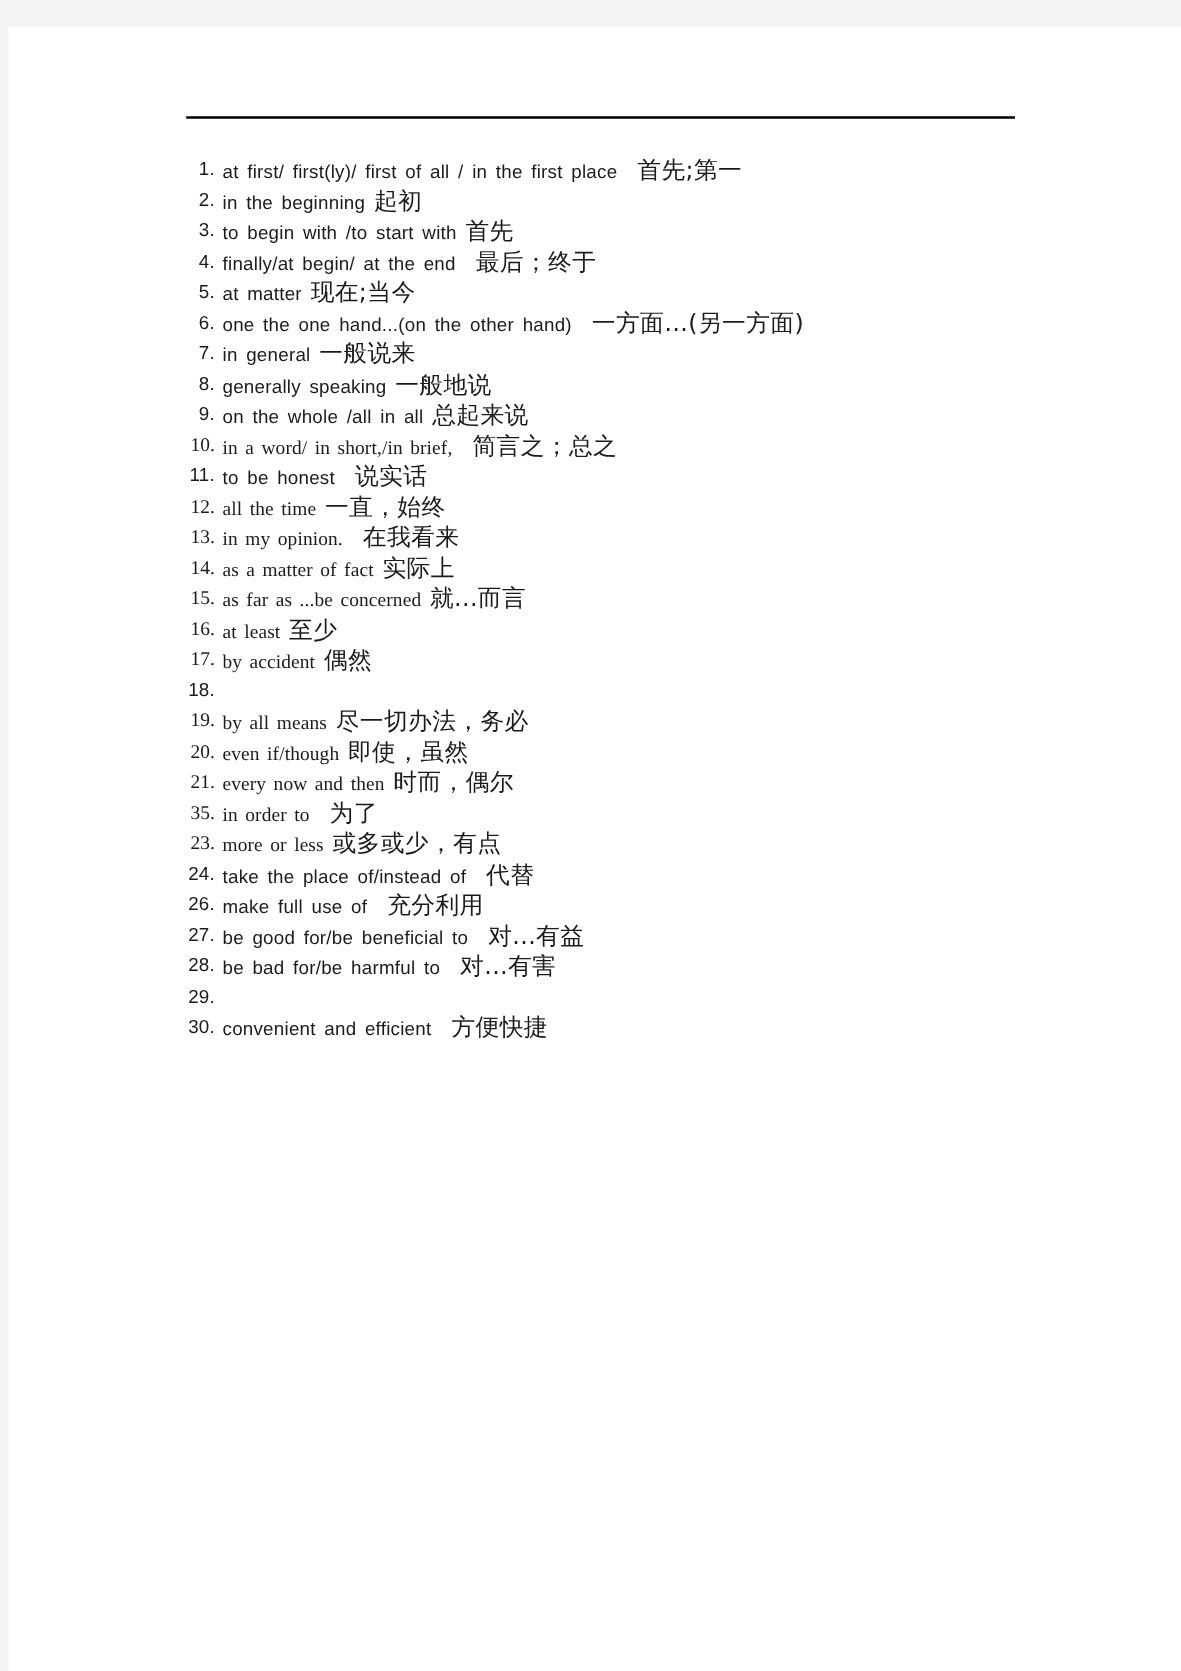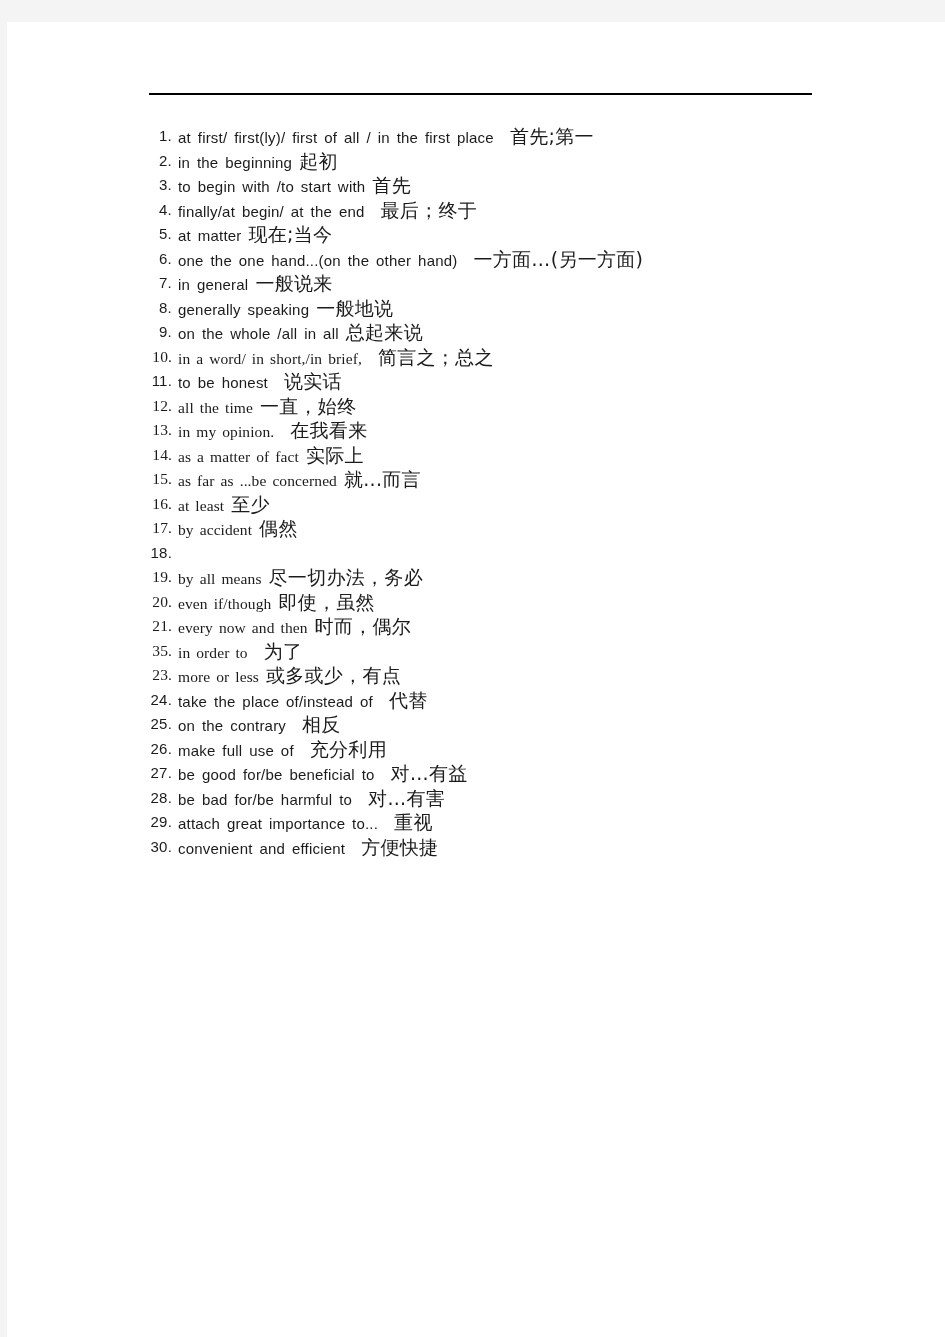--- a/index.html
+++ b/index.html
@@ -205,36 +205,31 @@
     </div>
     <div class="phrase-row font-serif">
       <span class="row-number">23.</span>
       <span class="row-body"><span class="en">more or less</span><span class="gap-sm"></span><span class="zh">或多或少，有点</span></span>
     </div>
     <div class="phrase-row font-sans">
       <span class="row-number">24.</span>
       <span class="row-body"><span class="en">take the place of/instead of</span><span class="gap"></span><span class="zh">代替</span></span>
     </div>
     <div class="phrase-row font-sans">
-      <span class="row-number">25.</span>
-      <span class="row-body"><span class="en">on the contrary</span><span class="gap"></span><span class="zh">相反</span></span>
-    </div>
-    <div class="phrase-row font-sans">
       <span class="row-number">26.</span>
       <span class="row-body"><span class="en">make full use of</span><span class="gap"></span><span class="zh">充分利用</span></span>
     </div>
     <div class="phrase-row font-sans">
       <span class="row-number">27.</span>
       <span class="row-body"><span class="en">be good for/be beneficial to</span><span class="gap"></span><span class="zh">对...有益</span></span>
     </div>
     <div class="phrase-row font-sans">
       <span class="row-number">28.</span>
       <span class="row-body"><span class="en">be bad for/be harmful to</span><span class="gap"></span><span class="zh">对...有害</span></span>
     </div>
     <div class="phrase-row font-sans">
       <span class="row-number">29.</span>
-      <span class="row-body"><span class="en">attach great importance to...</span><span class="gap"></span><span class="zh">重视</span></span>
     </div>
     <div class="phrase-row font-sans">
       <span class="row-number">30.</span>
       <span class="row-body"><span class="en">convenient and efficient</span><span class="gap"></span><span class="zh">方便快捷</span></span>
     </div>
   </div>
 
 </body></html>

